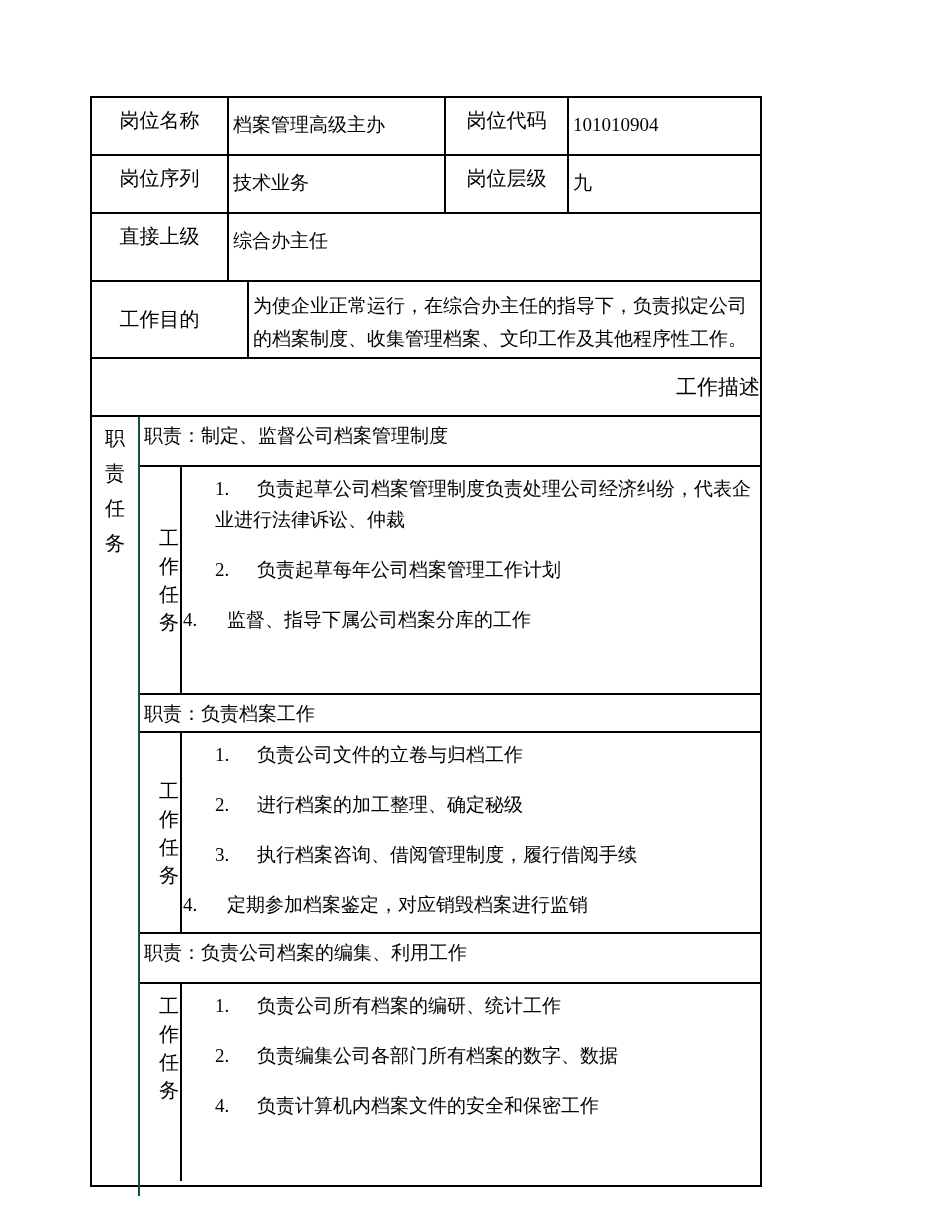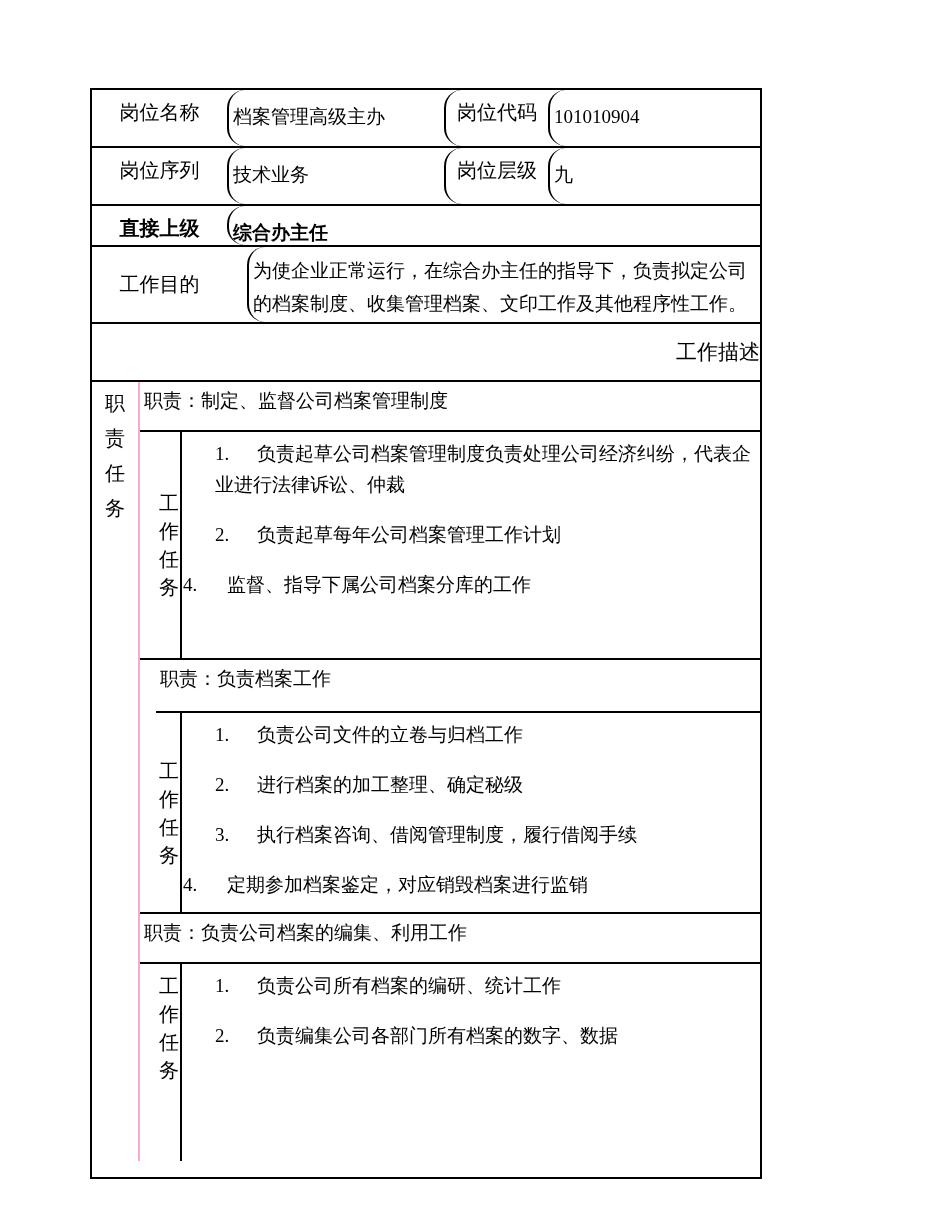--- a/index.html
+++ b/index.html
@@ -5,58 +5,58 @@
   html,body{margin:0;padding:0;}
   body{
     width:950px;height:1230px;
     background:#ffffff;
     font-family:"Liberation Serif","DejaVu Serif",serif;
     color:#000000;
     position:relative;
     overflow:hidden;
   }
   .tbl{
-    position:absolute;left:90px;top:88px;
+    position:absolute;left:90px;top:96px;
     width:672px;height:1091px;
     border:2px solid #000;
     box-sizing:border-box;
     background:#fff;
   }
   .row{display:flex;box-sizing:border-box;border-bottom:2px solid #000;}
   .cell{box-sizing:border-box;overflow:hidden;}
-  .bl{border-left:2px solid #000;border-radius:18px;}
-  .h58{height:58px;} .h57{height:41px;font-weight:bold;} .h77{height:77px;}
-  .w135{width:135px;} .w217{width:217px;} .w115{width:104px;}
+  .bl{border-left:2px solid #000;}
+  .h58{height:58px;} .h57{height:68px;} .h77{height:77px;}
+  .w135{width:135px;} .w217{width:217px;} .w115{width:123px;}
   .wfill{flex:1;}
   .lbl{
     font-size:20px;text-align:center;padding-top:9px;
   }
   .val{
     font-size:19px;padding:10px 6px 0 4px;line-height:33px;
   }
   .purpose-lbl{padding-top:24px;}
   .purpose-val{padding-top:7px;margin-left:20px;}
   .title-cell{
     flex:1;text-align:right;font-size:21px;padding-top:14px;
   }
   .main{height:779px;border-bottom:none;}
   .duty-col{
-    width:48px;border-right:2px solid #f9a8d4;box-sizing:border-box;
+    width:48px;border-right:2px solid #14532d;box-sizing:border-box;
     display:flex;justify-content:center;align-items:flex-start;
   }
   .vtext{
     width:24px;font-size:20px;line-height:35px;text-align:center;
     word-break:break-all;margin-top:4px;
   }
   .main-right{flex:1;display:flex;flex-direction:column;}
   .duty-row{
     box-sizing:border-box;border-bottom:2px solid #000;
     font-size:19px;padding:6px 4px 0 4px;
   }
-  .dh50{height:50px;} .dh53{height:54px;margin-left:16px;}
+  .dh50{height:50px;} .dh53{height:38px;}
   .task-row{display:flex;box-sizing:border-box;border-bottom:2px solid #000;}
   .th228{height:228px;} .th201{height:201px;} .th197{height:197px;border-bottom:none;}
   .task-col{
     width:42px;border-right:2px solid #000;box-sizing:border-box;
     display:flex;justify-content:flex-end;
   }
   .task-col .vtext{line-height:28px;margin-top:0;width:22px;}
   .task-col.vc{align-items:center;}
   .task-col.vt{align-items:flex-start;padding-top:8px;}
   .task-content{flex:1;padding-top:6px;box-sizing:border-box;overflow:hidden;border-radius:9px;}
@@ -139,18 +139,19 @@
       <div class="duty-row dh50">
         <span>职责：负责公司档案的编集、利用工作</span>
       </div>
       <div class="task-row th197">
         <div class="task-col vt">
           <div class="vtext">工作任务</div>
         </div>
         <div class="task-content">
           <div class="task"><span class="num">1.</span><span>负责公司所有档案的编研、统计工作</span></div>
           <div class="task"><span class="num">2.</span><span>负责编集公司各部门所有档案的数字、数据</span></div>
+          <div class="task"><span class="num">4.</span><span>负责计算机内档案文件的安全和保密工作</span></div>
         </div>
       </div>
 
     </div>
   </div>
 </div>
 
 </body></html>

